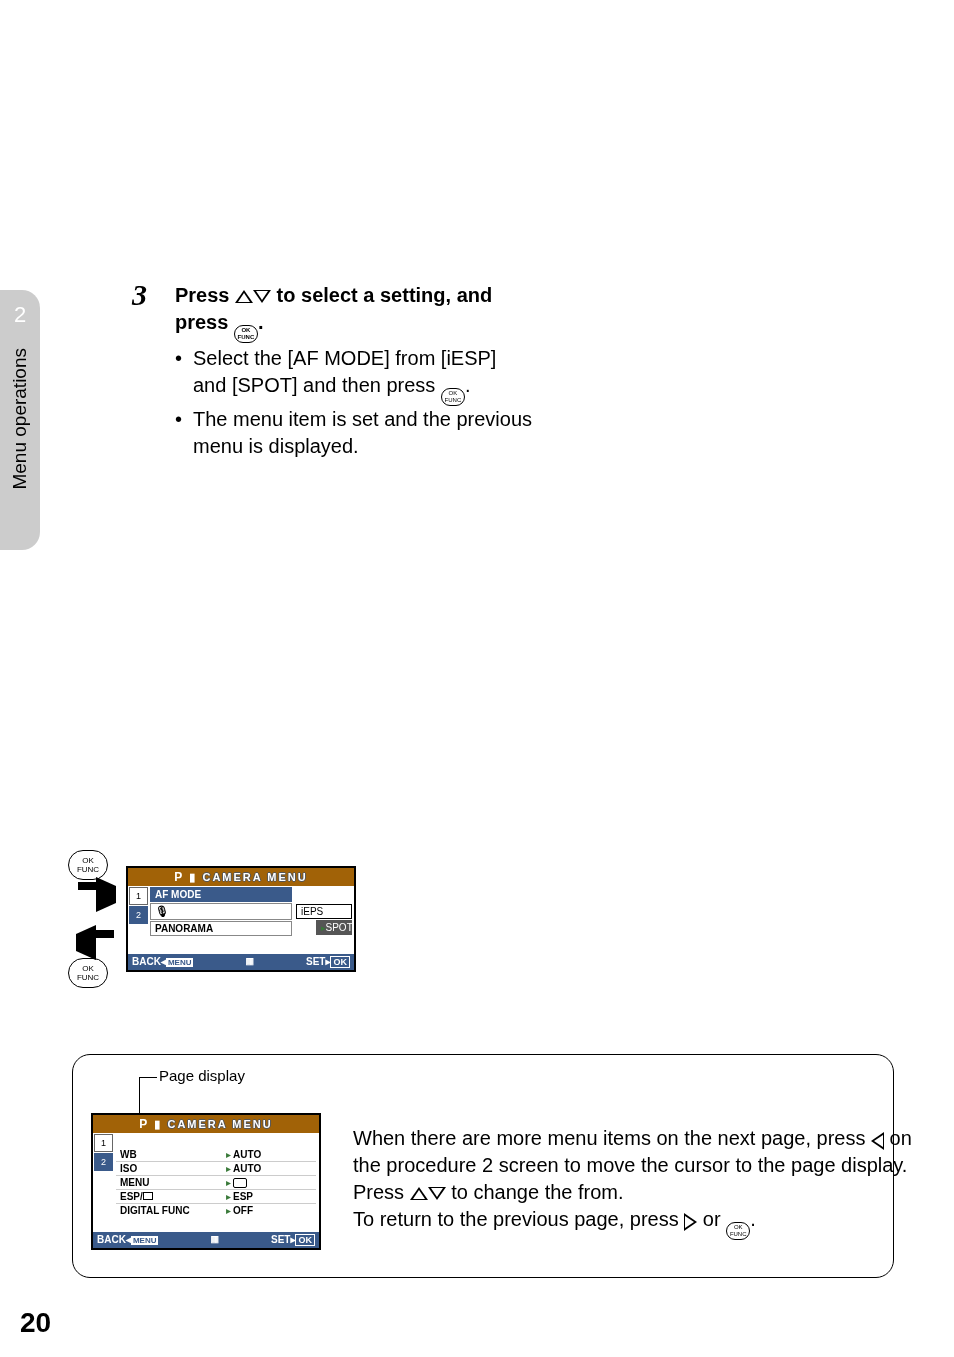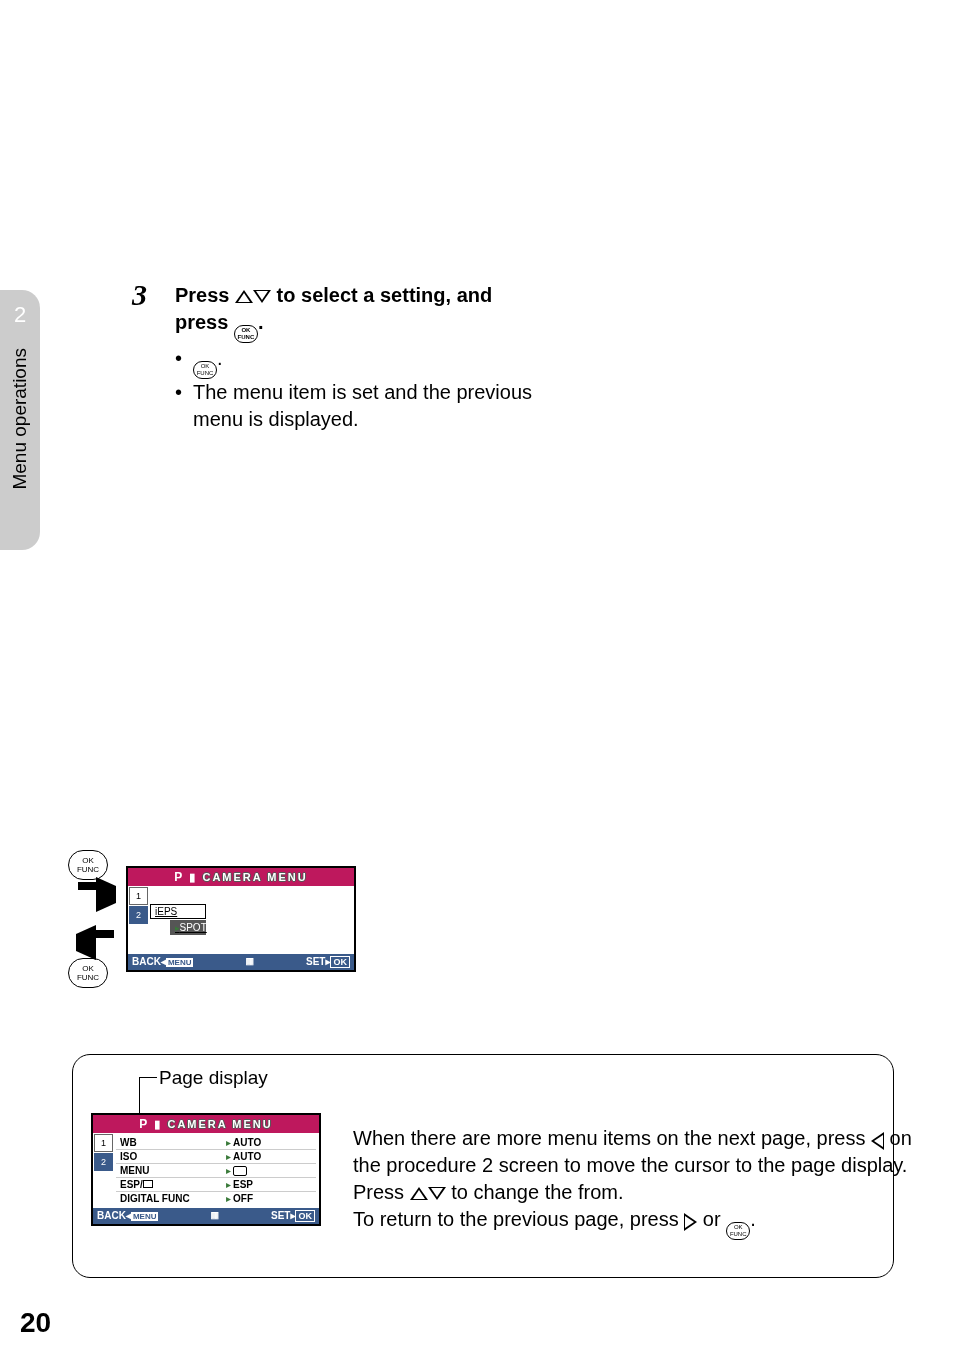--- a/index.html
+++ b/index.html
@@ -129,38 +129,38 @@
   }
   .arrow-left-solid::before {content:'';position:absolute;left:18px;top:-4px;width:20px;height:8px;background:#000;}
 
   .screen {
     width: 230px;
     border: 2px solid #000;
     background: #fff;
     font-size: 11px;
   }
   .screen-title {
-    background: #be185d;
+    background: #a16207;
     color: #fff;
     font-weight: bold;
     font-size: 11px;
     padding: 2px 4px;
     text-align: center;
     letter-spacing: 1px;
   }
   .screen-title .p { font-size:12px; }
   .screen-title .outline { color:#fff; text-shadow: -1px 0 #555,1px 0 #555,0 -1px #555,0 1px #555; letter-spacing:2px;}
   .screen-body { display:flex; padding:0; }
   .tab-col { width:20px; background:#fff; display:flex; flex-direction:column; }
   .tab-col .tab { border:1px solid #666; height:18px; display:flex;align-items:center;justify-content:center;font-size:9px;margin:1px 0 0 1px;}
   .tab-col .tab.active { background:#3a5a8a; color:#fff; border-color:#3a5a8a;}
   .list-col { flex:1; padding:1px 2px; }
   .list-col .item { border:1px solid #888; padding:1px 4px; margin-bottom:1px; font-size:10px; font-weight:bold;}
   .list-col .item.sel { background:#3a5a8a; color:#fff; border-color:#3a5a8a;}
-  .val-col { width:60px; padding:18px 2px;text-decoration:underline; }
+  .val-col { width:60px; padding:18px 2px; }
   .val-col .vitem { border:1px solid #000; padding:1px 4px; margin-bottom:1px; font-size:10px;}
   .val-col .vitem.shade { background:#555;color:#fff;border-color:#555;margin-left:20px;}
   .screen-footer {
     background:#3a5a8a; color:#fff; font-size:10px; font-weight:bold;
     display:flex; justify-content:space-between; padding:2px 4px;
   }
   .screen-footer .mid {font-size:9px;}
   .okbox { display:inline-block; border:1px solid #fff; padding:0 2px; font-size:9px;}
   .menubox { display:inline-block; background:#fff; color:#3a5a8a; padding:0 2px; font-size:8px;}
 
@@ -169,21 +169,21 @@
     position: absolute;
     left: 72px;
     top: 1054px;
     width: 822px;
     height: 224px;
     border: 1.5px solid #000;
     border-radius: 18px;
     padding: 18px 20px 14px 20px;
   }
   .note-box .page-disp-label {
-    position:absolute; left:86px; top:12px; font-size:19px;
+    position:absolute; left:86px; top:12px; font-size:15px;
   }
   .note-box .page-disp-line {
     position:absolute; left:66px; top:22px; width:18px; height:40px; border-left:1.5px solid #000; border-top:1.5px solid #000;
   }
   .note-box .screen2 {
     position:absolute; left:18px; top:58px; width:230px;
   }
   .note-text {
     position:absolute; left:280px; top:70px; font-size:20px; line-height:1.35; width:570px;
   }
@@ -214,21 +214,21 @@
   <span>Press </span><span class="tri-up"></span><span class="tri-down"></span><span> to select a setting, and press </span><span class="icon-okfunc">
       <span>OK</span>
       <span>FUNC</span>
     </span><span>.</span>
 </div>
 
 <div class="step-bullets">
   <div class="row">
     <div class="dot">•</div>
     <div>
-      <span class="icon-okfunc">
+      <span>Select the [AF MODE] from [iESP] and [SPOT] and then press </span><span class="icon-okfunc">
           <span>OK</span>
           <span>FUNC</span>
         </span><span>.</span>
     </div>
   </div>
   <div class="row">
     <div class="dot">•</div>
     <div>The menu item is set and the previous menu is displayed.</div>
   </div>
 </div>
@@ -254,20 +254,25 @@
     <div class="screen-title">
       <span class="p">P</span>
       <span style="margin:0 2px;">▮</span>
       <span class="outline">CAMERA MENU</span>
     </div>
     <div class="screen-body">
       <div class="tab-col">
         <div class="tab">1</div>
         <div class="tab active">2</div>
       </div>
+      <div class="list-col">
+        <div class="item sel">AF MODE</div>
+        <div class="item"><span style="font-size:11px;">🎙</span></div>
+        <div class="item">PANORAMA</div>
+      </div>
       <div class="val-col">
         <div class="vitem">iEPS</div>
         <div class="vitem shade"><span class="chev">▸</span><span>SPOT</span></div>
       </div>
     </div>
     <div class="screen-footer">
       <span><span>BACK</span>◂<span class="menubox">MENU</span></span>
       <span class="mid">▦</span>
       <span><span>SET</span>▸<span class="okbox">OK</span></span>
     </div>
@@ -282,21 +287,21 @@
     <div class="screen-title">
       <span class="p">P</span>
       <span style="margin:0 2px;">▮</span>
       <span class="outline">CAMERA MENU</span>
     </div>
     <div style="display:flex;">
       <div class="tab-col">
         <div class="tab">1</div>
         <div class="tab active">2</div>
       </div>
-      <div style="flex:1;padding:3px 3px;">
+      <div style="flex:1;padding:15px 3px;">
         <div class="row2">
             <span class="lab">WB</span>
             <span class="arr">▸</span>
             <span class="val">AUTO</span>
           </div>
         <div class="row2">
             <span class="lab">ISO</span>
             <span class="arr">▸</span>
             <span class="val">AUTO</span>
           </div>

